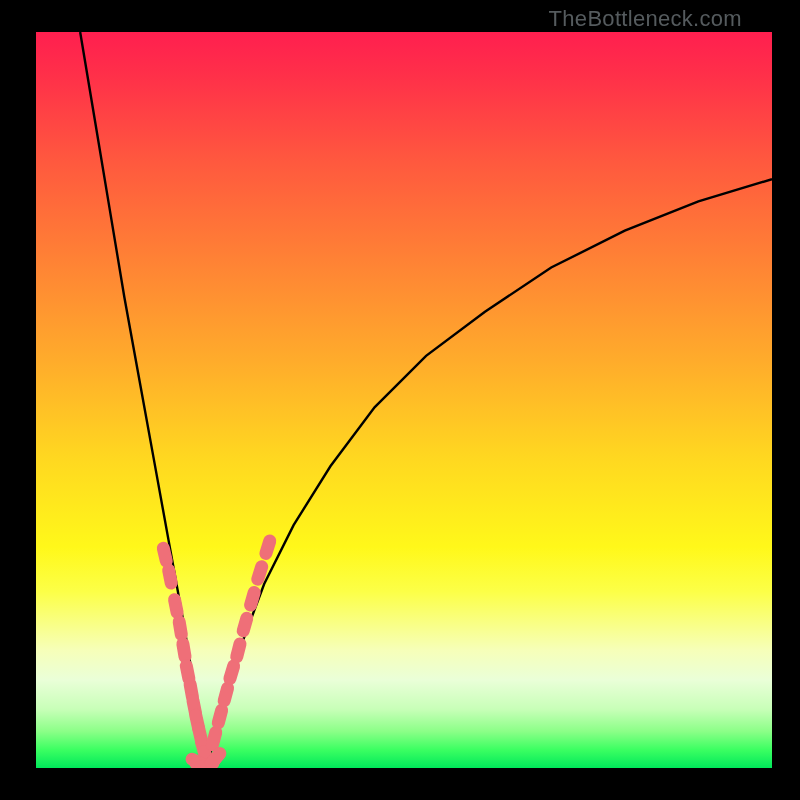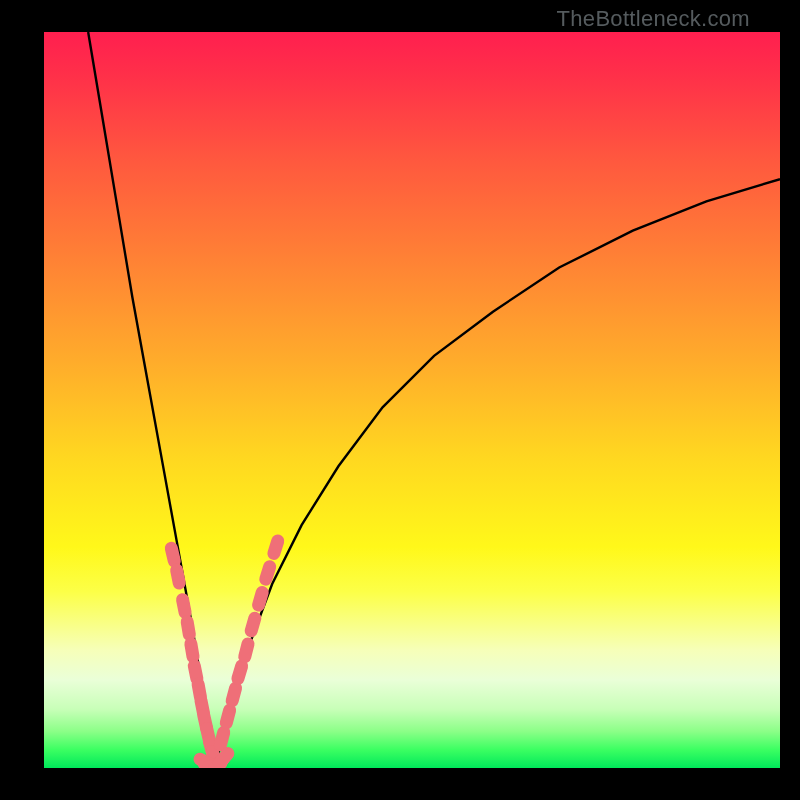--- a/index.html
+++ b/index.html
@@ -6,21 +6,21 @@
     margin: 0;
     padding: 0;
     width: 800px;
     height: 800px;
     overflow: hidden;
     background: #000;
     font-family: Arial, Helvetica, sans-serif;
   }
   .frame {
     position: absolute;
-    left: 12px;
+    left: 4px;
     top: 0;
     width: 748px;
     height: 800px;
     background: #000;
   }
   .plot-area {
     position: absolute;
     left: 32px;
     top: 32px;
     width: 736px;

